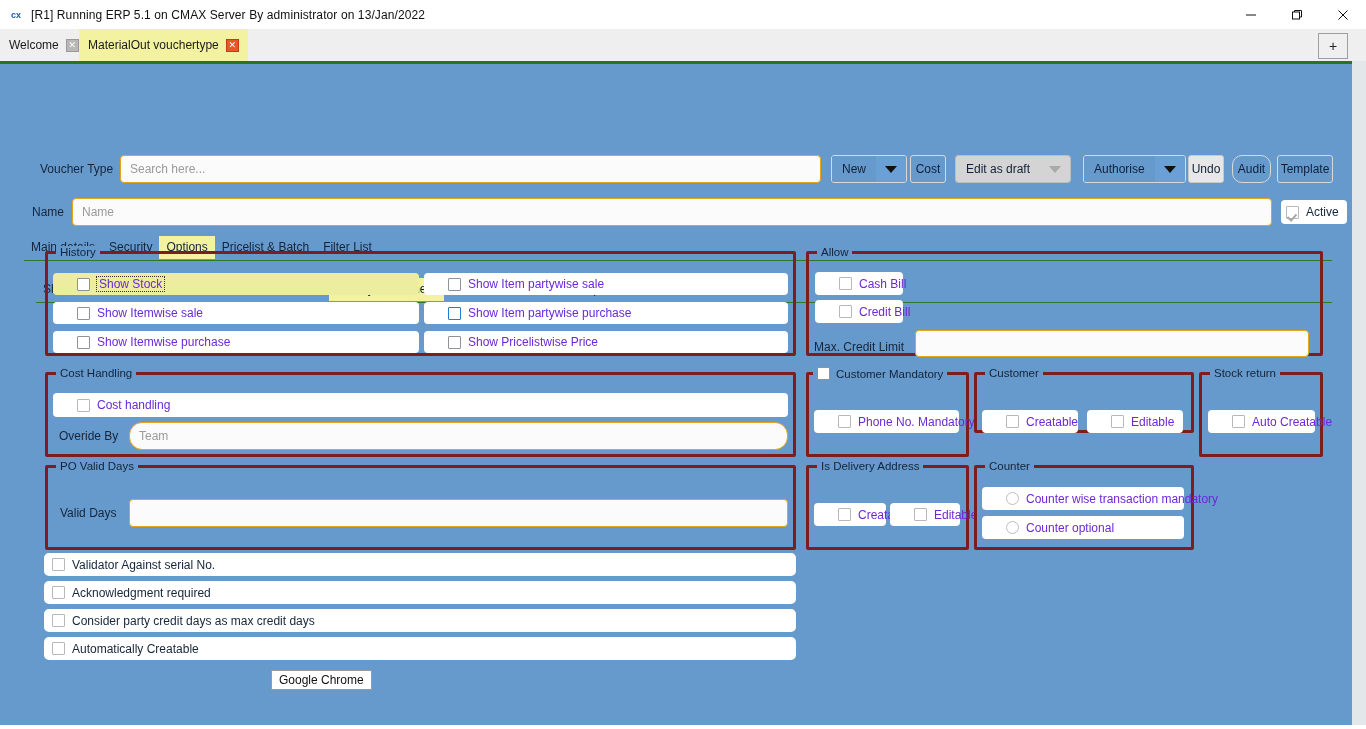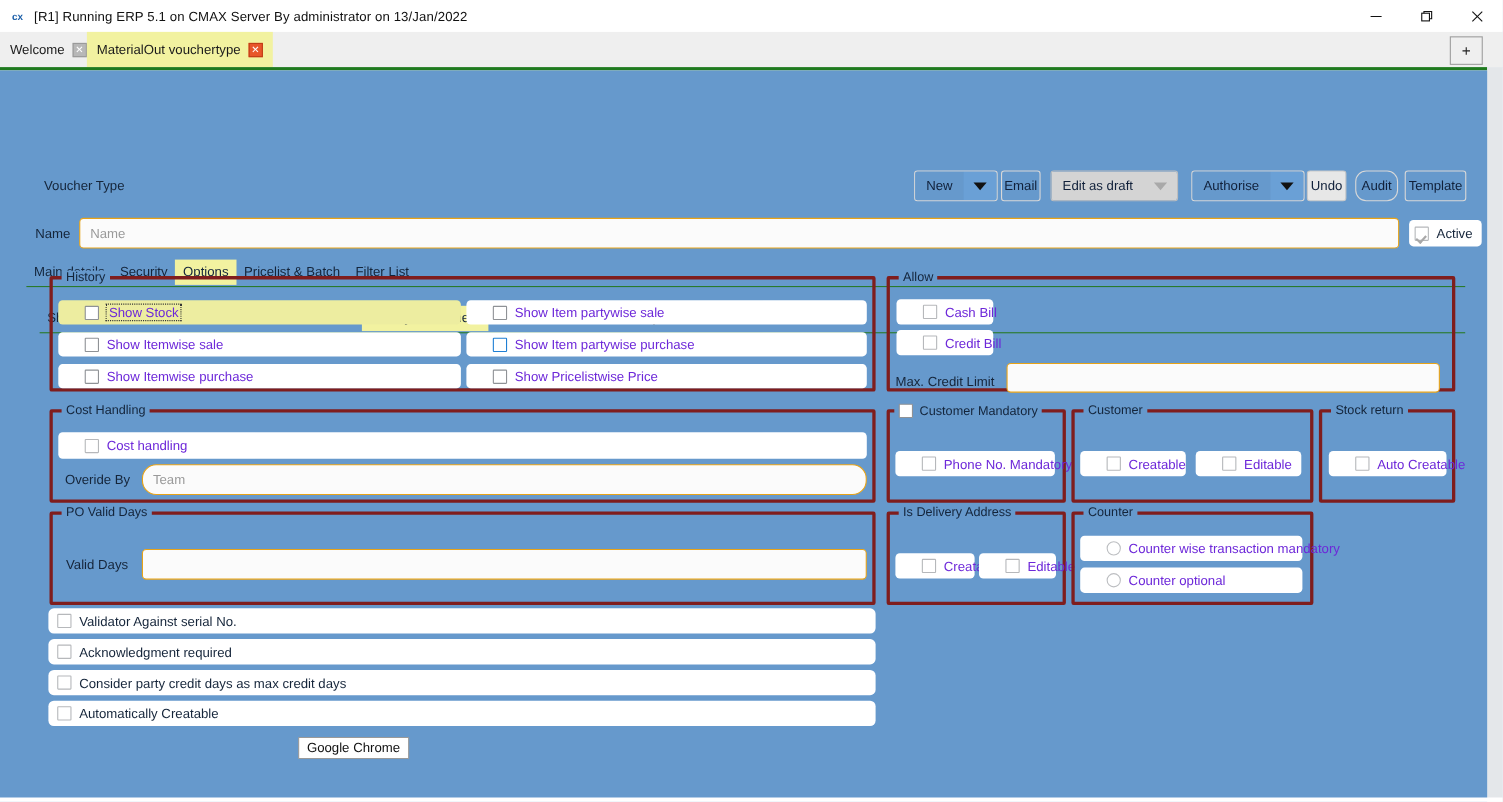--- a/index.html
+++ b/index.html
@@ -219,29 +219,30 @@
     <span class="tab-close red">✕</span>
   </div>
   <div class="newtab-btn">+</div>
 </div>
 <div class="green-rule"></div>
 <div class="right-gutter"></div>
 
 <div class="app-body">
 
   <div class="lbl" style="position:absolute;left:40px;top:98px;">Voucher Type</div>
+  <div class="tb ph" style="position:absolute;left:120px;top:91px;width:701px;height:28px;">Search here...</div>
 
   <div class="split" style="position:absolute;left:831px;top:91px;height:28px;">
     <span class="sp-main">New</span>
     <span class="sp-arrow">
         <span class="tri-down"></span>
       </span>
   </div>
 
-  <div class="btn" style="position:absolute;left:910px;top:91px;width:36px;height:28px;">Email</div>
+  <div class="btn" style="position:absolute;left:910px;top:91px;width:36px;height:28px;">Cost</div>
 
   <div class="split gray" style="position:absolute;left:955px;top:91px;height:28px;">
     <span class="sp-main">Edit as draft</span>
     <span class="sp-arrow">
         <span class="tri-down dim"></span>
       </span>
   </div>
 
   <div class="split" style="position:absolute;left:1083px;top:91px;height:28px;">
     <span class="sp-main">Authorise</span>
@@ -343,21 +344,21 @@
     <span class="gtitle" style="left:4px;">
       <span class="cb" style="margin-right:6px;"></span>
       <span>Customer Mandatory</span>
     </span>
   </div>
   <div class="crow" style="left:814px;top:346px;width:145px;height:23px;">
     <span class="cb dim"></span>
     <span class="ctext">Phone No. Mandatory</span>
   </div>
 
-  <div class="gbox" style="left:974px;top:308px;width:220px;height:85px;">
+  <div class="gbox" style="left:974px;top:308px;width:220px;height:61px;">
     <span class="gtitle">Customer</span>
   </div>
   <div class="crow" style="left:982px;top:346px;width:96px;height:23px;">
     <span class="cb dim"></span>
     <span class="ctext">Creatable</span>
   </div>
   <div class="crow" style="left:1087px;top:346px;width:96px;height:23px;">
     <span class="cb dim"></span>
     <span class="ctext">Editable</span>
   </div>

